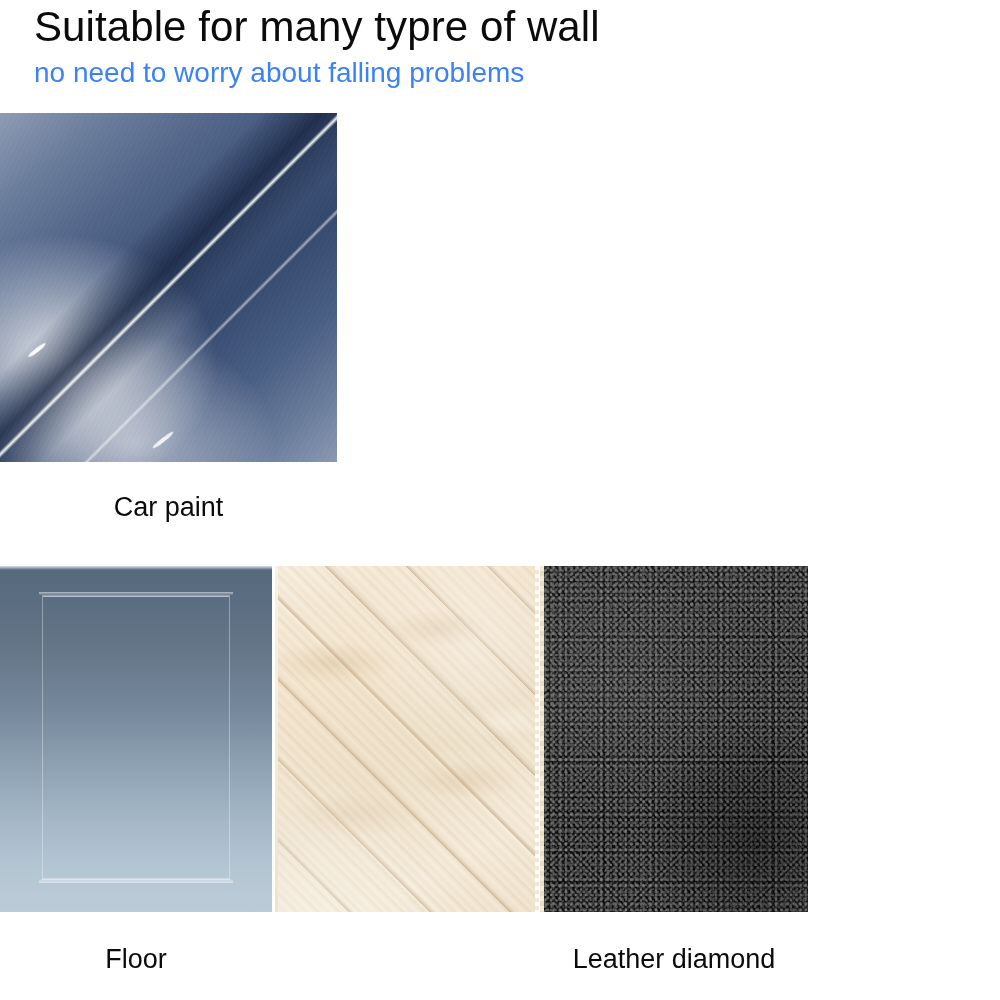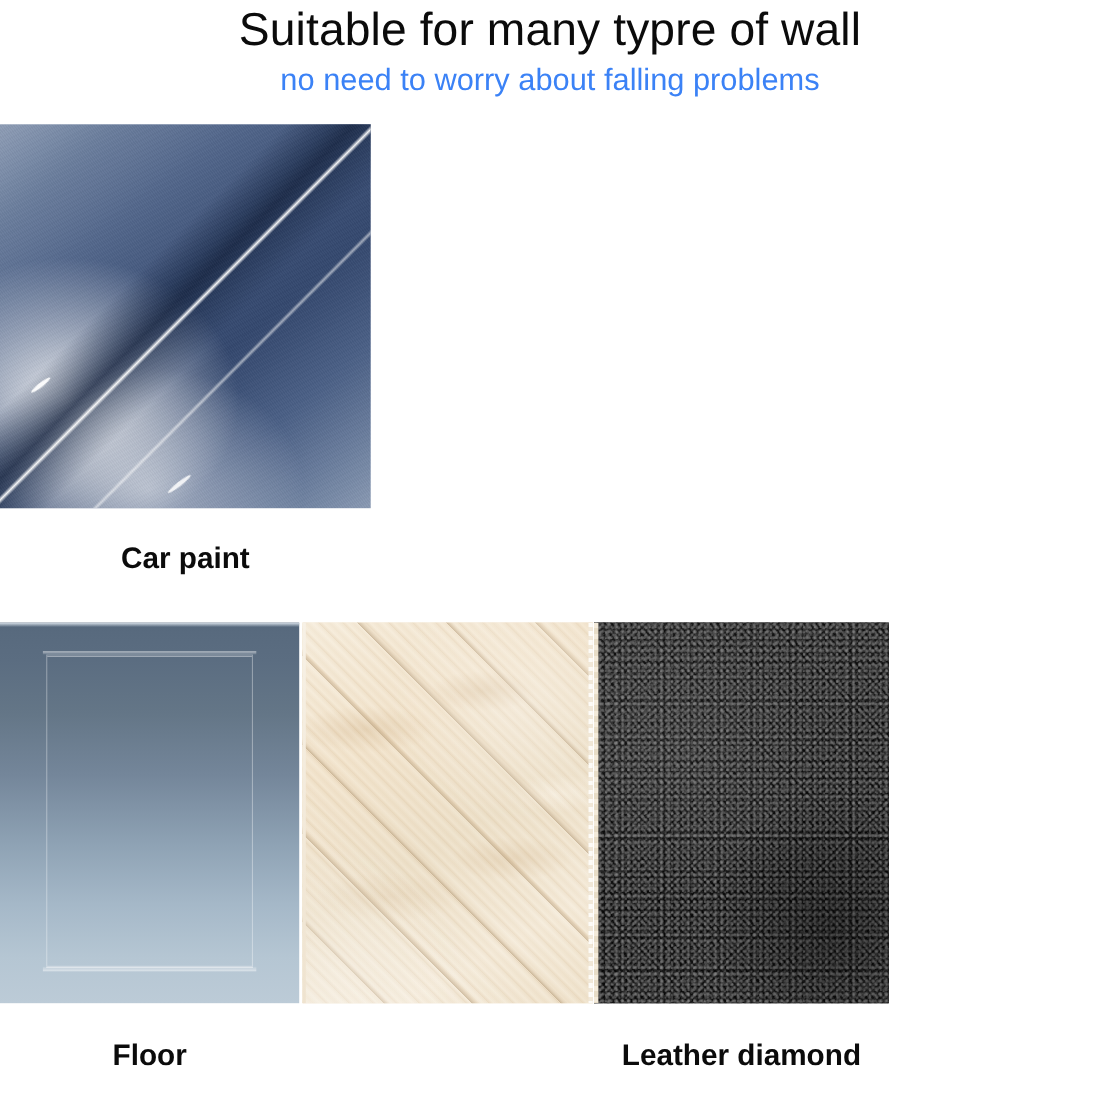--- a/index.html
+++ b/index.html
@@ -20,23 +20,23 @@
   .page {
     width: 1000px;
     height: 1000px;
     position: relative;
     background: #fff;
   }
 
   
   .header {
     width: 1000px;
-    text-align: center;
     padding-top: 2px;
     box-sizing: border-box;
+    padding-left: 34px;
   }
   .title {
     font-size: 42px;
     line-height: 50px;
     font-weight: 400;
     letter-spacing: 0.1px;
     color: #0b0b0b;
     margin: 0;
     white-space: nowrap;
   }
@@ -50,21 +50,20 @@
   }
 
   
   .grid-row {
     position: absolute;
     left: 0;
     width: 808px;
     display: flex;
     flex-direction: row;
     align-items: flex-start;
-    font-weight: bold;
   }
   #row-1 { top: 113px; }
   #row-2 { top: 566px; }
 
   .cell {
     position: relative;
   }
   .cell.c0 { width: 337px; margin-right: 3px; }
   .cell.c1 { width: 327px; margin-right: 1px; }
   .cell.c2 { width: 332px; }

